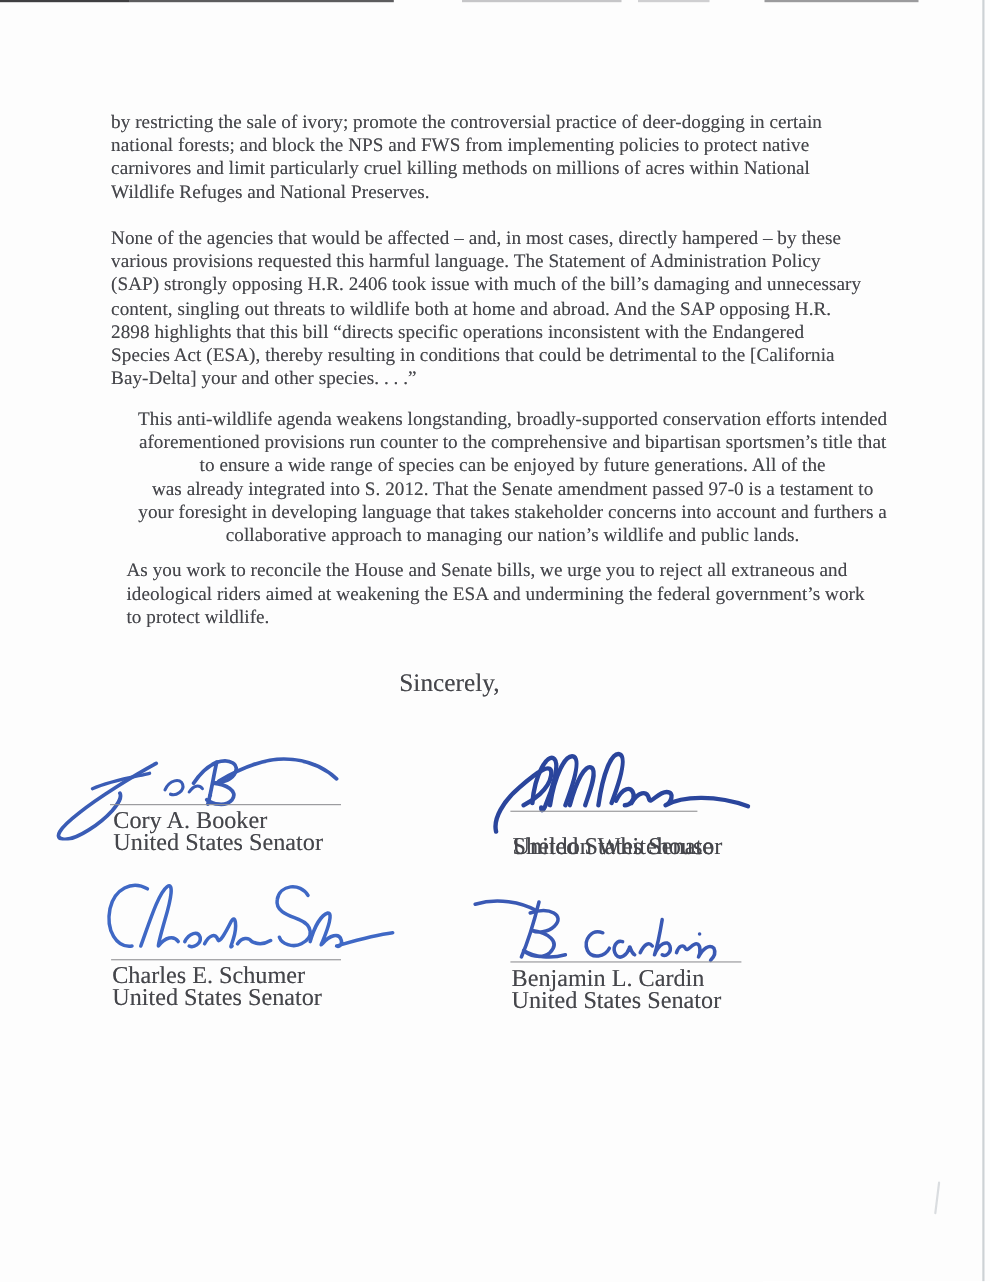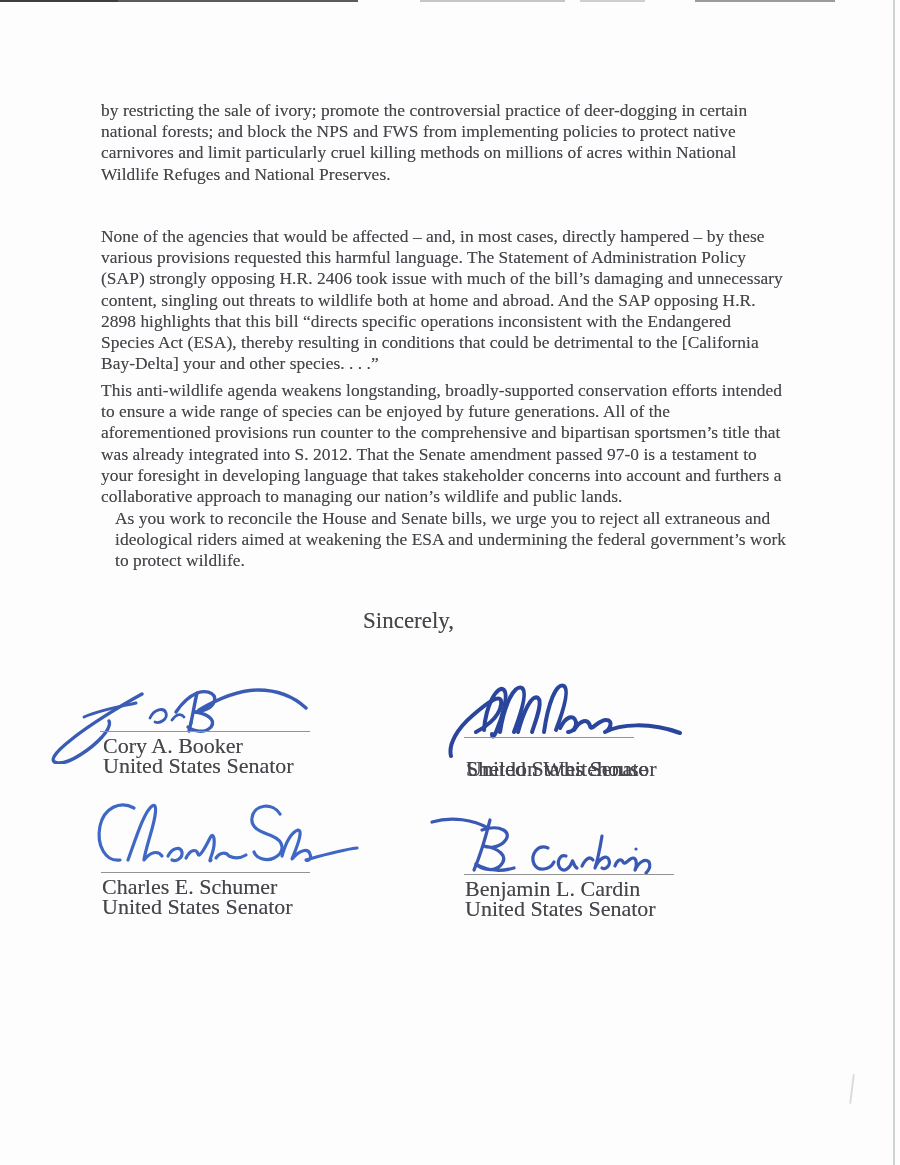--- a/index.html
+++ b/index.html
@@ -38,34 +38,34 @@
   <div class="right-edge"></div>
   <div class="br-smudge"></div>
 
   <div class="para" style="top:100px;">
     <div class="ln">by restricting the sale of ivory; promote the controversial practice of deer-dogging in certain</div>
     <div class="ln">national forests; and block the NPS and FWS from implementing policies to protect native</div>
     <div class="ln">carnivores and limit particularly cruel killing methods on millions of acres within National</div>
     <div class="ln">Wildlife Refuges and National Preserves.</div>
   </div>
 
-  <div class="para" style="top:206px;margin-top:20px;">
+  <div class="para" style="top:206px;">
     <div class="ln">None of the agencies that would be affected – and, in most cases, directly hampered – by these</div>
     <div class="ln">various provisions requested this harmful language. The Statement of Administration Policy</div>
     <div class="ln">(SAP) strongly opposing H.R. 2406 took issue with much of the bill’s damaging and unnecessary</div>
     <div class="ln">content, singling out threats to wildlife both at home and abroad. And the SAP opposing H.R.</div>
     <div class="ln">2898 highlights that this bill “directs specific operations inconsistent with the Endangered</div>
     <div class="ln">Species Act (ESA), thereby resulting in conditions that could be detrimental to the [California</div>
     <div class="ln">Bay-Delta] your and other species. . . .”</div>
   </div>
 
-  <div class="para" style="top:380px;">
+  <div class="para" style="top:370px;text-align:center;">
     <div class="ln">This anti-wildlife agenda weakens longstanding, broadly-supported conservation efforts intended</div>
+    <div class="ln">aforementioned provisions run counter to the comprehensive and bipartisan sportsmen’s title that</div>
     <div class="ln">to ensure a wide range of species can be enjoyed by future generations. All of the</div>
-    <div class="ln">aforementioned provisions run counter to the comprehensive and bipartisan sportsmen’s title that</div>
     <div class="ln">was already integrated into S. 2012. That the Senate amendment passed 97-0 is a testament to</div>
     <div class="ln">your foresight in developing language that takes stakeholder concerns into account and furthers a</div>
     <div class="ln">collaborative approach to managing our nation’s wildlife and public lands.</div>
   </div>
 
   <div class="para" style="top:508px;margin-left:14px;">
     <div class="ln">As you work to reconcile the House and Senate bills, we urge you to reject all extraneous and</div>
     <div class="ln">ideological riders aimed at weakening the ESA and undermining the federal government’s work</div>
     <div class="ln">to protect wildlife.</div>
   </div>

